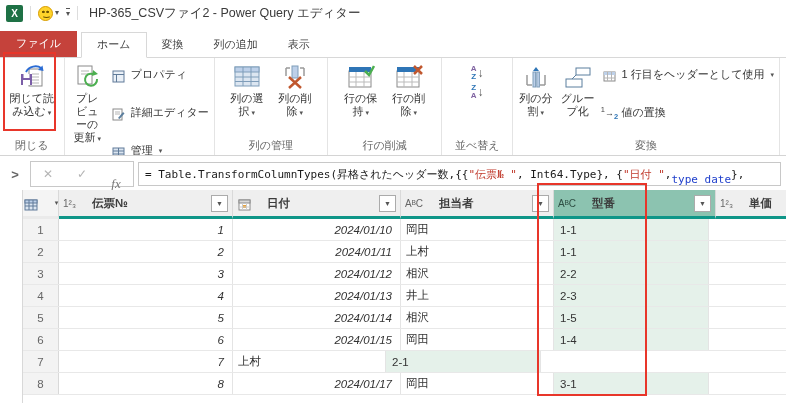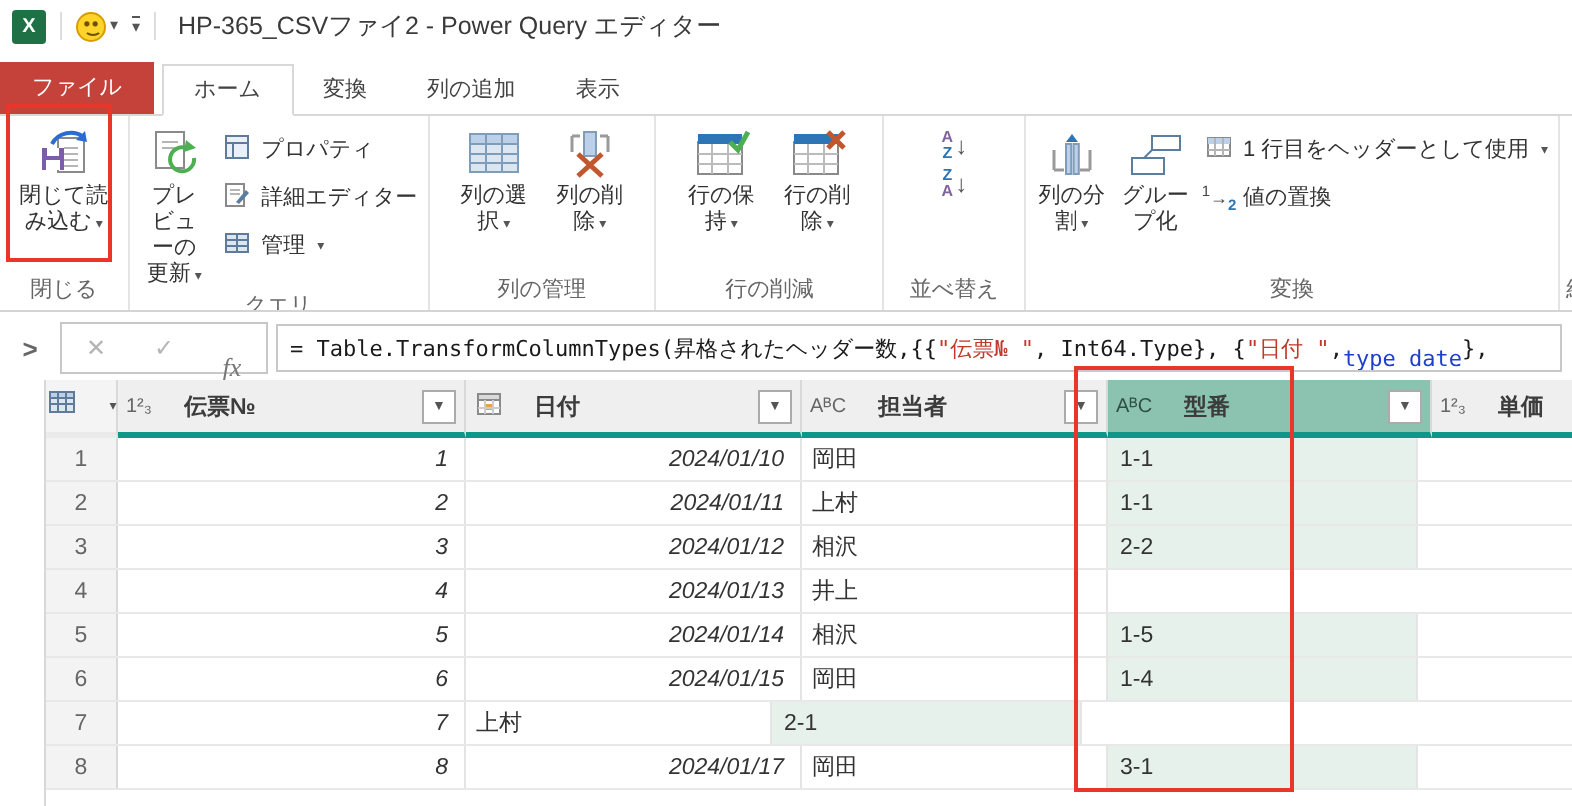--- a/index.html
+++ b/index.html
@@ -28,25 +28,25 @@
   .tab.active{background:#fff;border:1px solid #D8D8D8;border-bottom:1px solid #fff;margin-bottom:-1px;}
   
   .ribbon{height:97px;display:flex;background:#fff;border-bottom:1px solid #D4D4D4;overflow:hidden;}
   .rgroup{display:flex;flex-direction:column;border-right:1px solid #E4E4E4;padding:0 3px;}
   .rg-content{flex:1;display:flex;align-items:flex-start;padding-top:5px;gap:2px;}
   .rg-label{height:17px;font-size:11px;color:#666;text-align:center;line-height:15px;white-space:nowrap;}
   .bigbtn{display:flex;flex-direction:column;align-items:center;background:none;border:none;
     font-family:inherit;font-size:11px;color:#333;padding:1px 3px;gap:2px;line-height:13px;}
   .bigbtn .lbl{text-align:center;}
   .caret{font-size:7px;color:#555;margin-left:2px;}
-  .smallcol{display:flex;flex-direction:column;gap:5px;padding-top:2px;}
+  .smallcol{display:flex;flex-direction:column;gap:19px;padding-top:2px;}
   .smallitem{display:flex;align-items:center;gap:4px;height:19px;font-size:11px;color:#333;
     background:none;border:none;font-family:inherit;padding:0 2px;white-space:nowrap;}
   .smallitem.disabled{color:#9aa5b0;}
-  .icon16{width:16px;height:16px;display:inline-flex;align-items:flex-start;justify-content:center;flex:none;}
+  .icon16{width:16px;height:16px;display:inline-flex;align-items:flex-end;justify-content:center;flex:none;}
   .icon28{width:30px;height:26px;display:flex;align-items:center;justify-content:center;}
   .sort-icons{display:flex;flex-direction:column;gap:3px;padding:2px 8px;}
   .sort-ic{display:flex;align-items:center;gap:1px;}
   .sort-letters{display:flex;flex-direction:column;font-size:8px;font-weight:bold;line-height:8px;}
   .lA{color:#8064A2;} .lZ{color:#2E75B6;}
   .sort-arrow{font-size:12px;color:#555;}
   .replace-glyph{font-size:9px;color:#444;}
   .replace-glyph sub{color:#2E75B6;font-weight:bold;}
   
   .formula-strip{height:36px;display:flex;align-items:center;background:#fff;}
@@ -448,20 +448,21 @@
           <div class="cell c-date">2024/01/12</div>
           <div class="cell c-tanto">相沢</div>
           <div class="cell c-kata">2-2</div>
           <div class="cell c-tanka"></div>
         </div>
         <div class="grid-row">
           <div class="cell c-num">4</div>
           <div class="cell c-denpyo">4</div>
           <div class="cell c-date">2024/01/13</div>
           <div class="cell c-tanto">井上</div>
+          <div class="cell c-kata">2-3</div>
           <div class="cell c-tanka"></div>
         </div>
         <div class="grid-row">
           <div class="cell c-num">5</div>
           <div class="cell c-denpyo">5</div>
           <div class="cell c-date">2024/01/14</div>
           <div class="cell c-tanto">相沢</div>
           <div class="cell c-kata">1-5</div>
           <div class="cell c-tanka"></div>
         </div>

